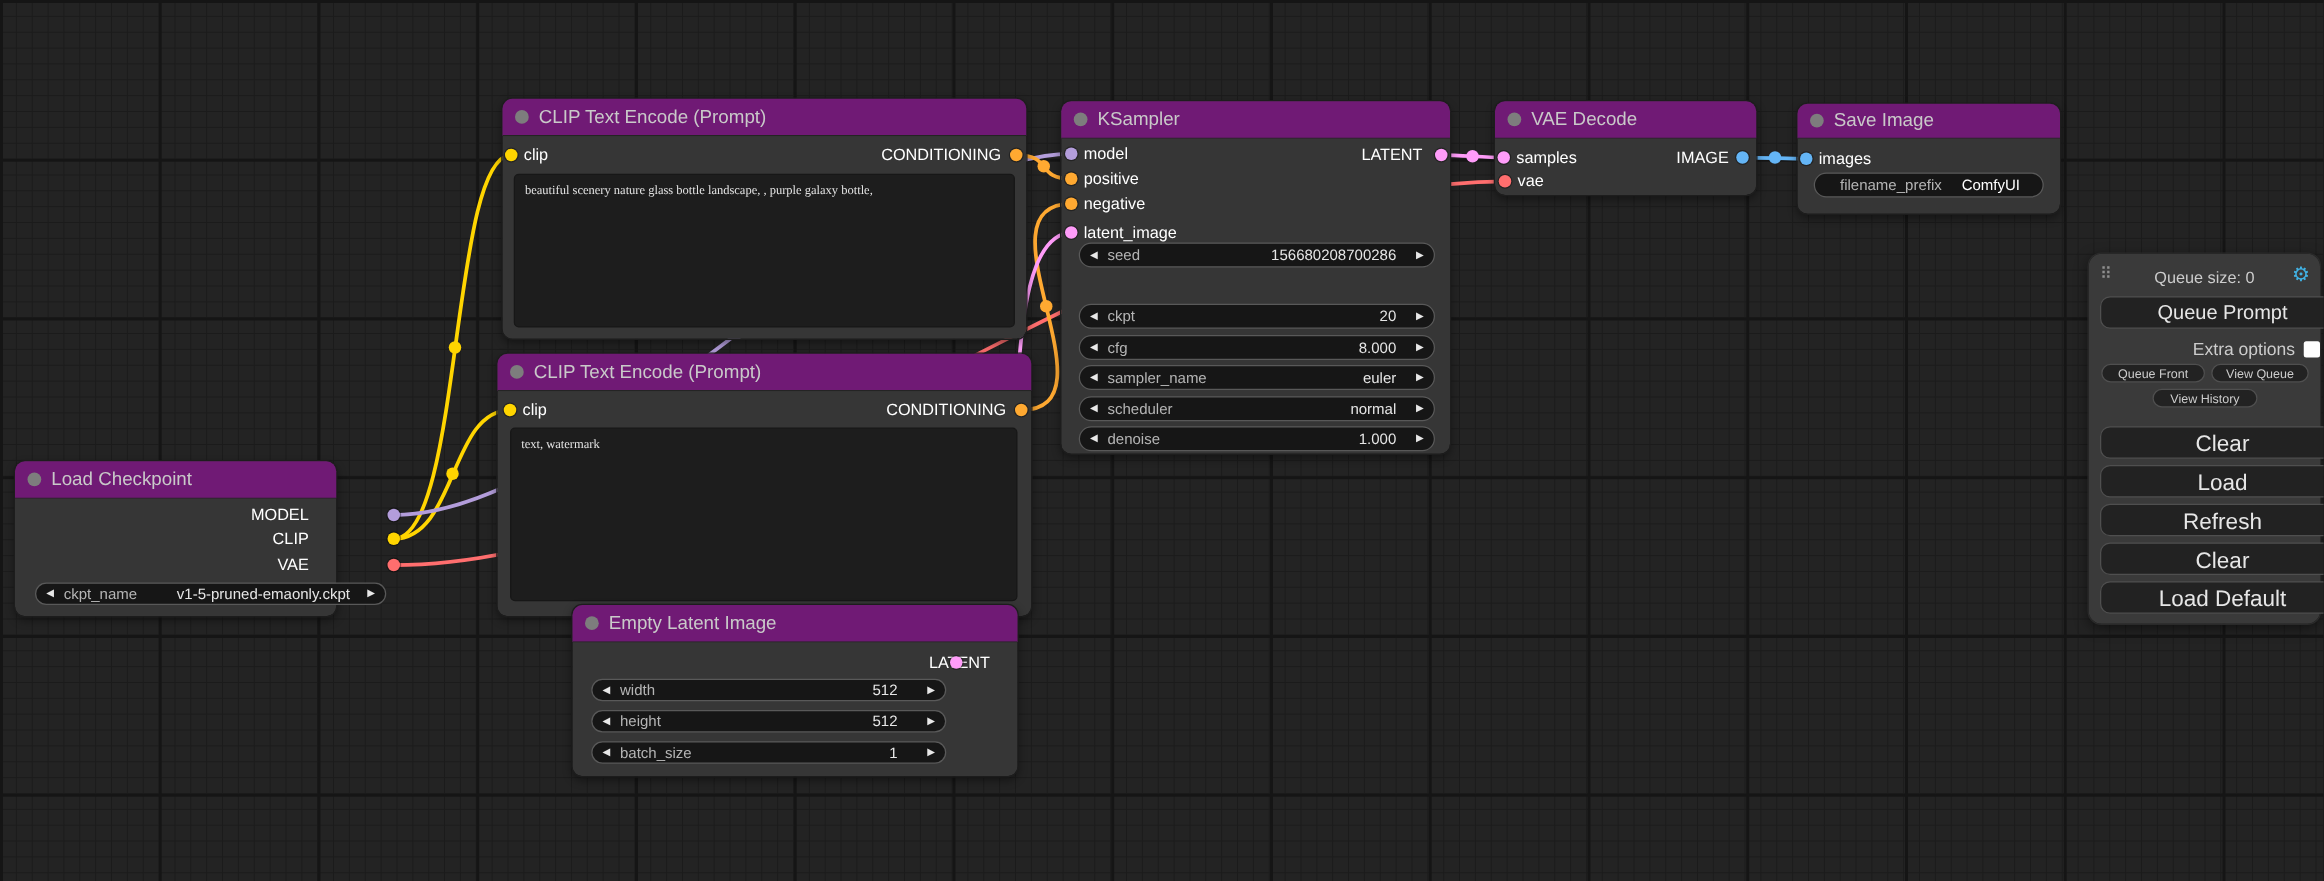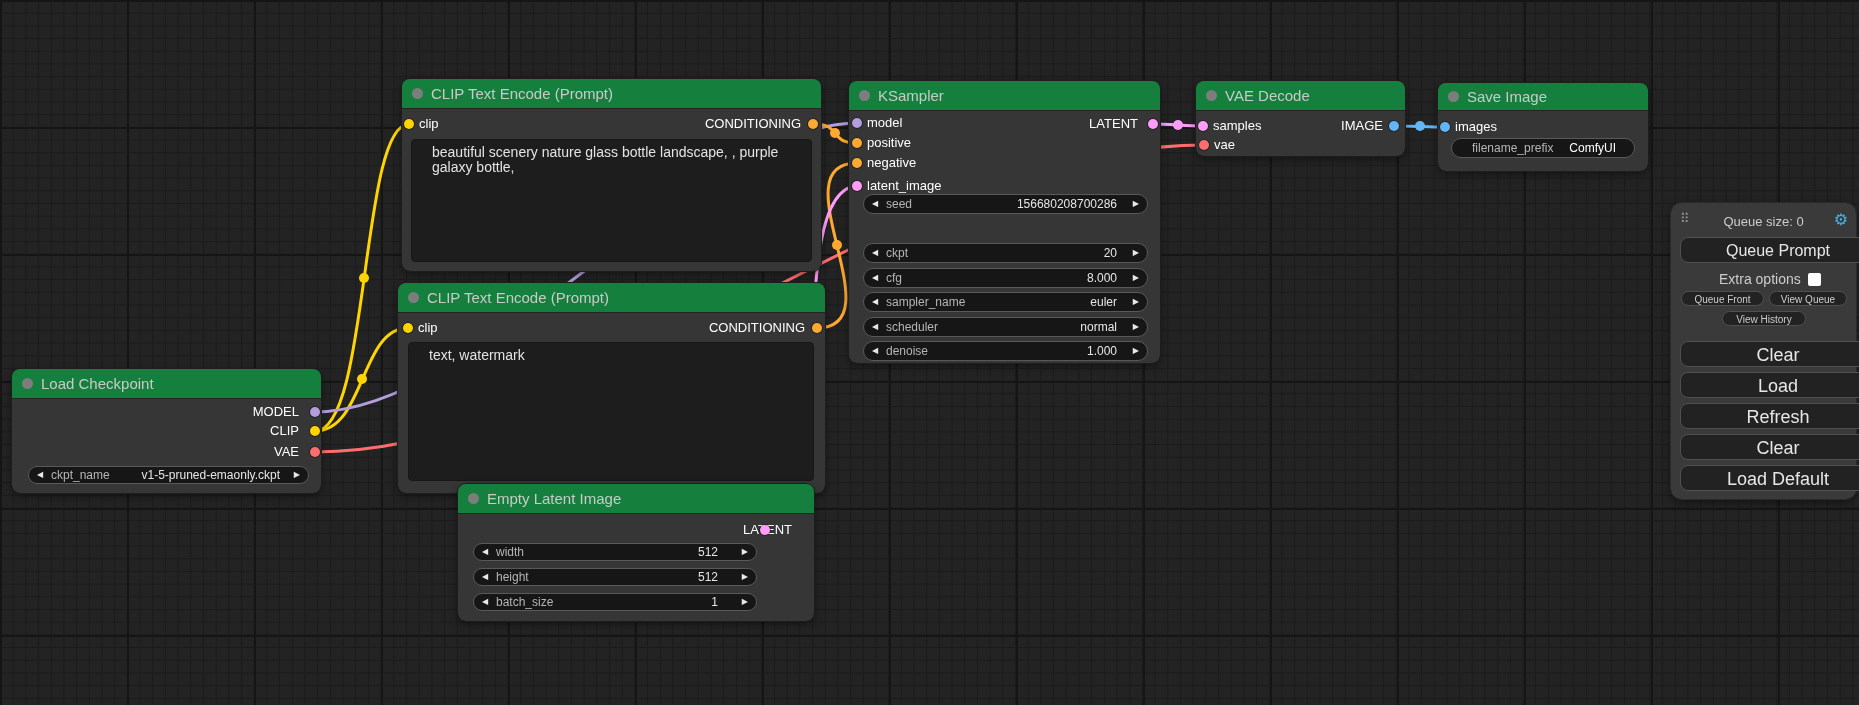--- a/index.html
+++ b/index.html
@@ -13,34 +13,34 @@
       linear-gradient(to bottom,#1b1b1b 1px,transparent 1px);
     background-size:127px 127px,127px 127px,12.7px 12.7px,12.7px 12.7px;
     font-family:"Liberation Sans",sans-serif;
   }
   #wires{position:absolute;left:0;top:0;z-index:1;}
   .node{
     position:absolute;z-index:2;background:#363636;border-radius:8px;
     box-shadow:0 3px 8px rgba(0,0,0,.45);outline:1px solid #1d1d1d;
   }
   .nheader{
-    position:absolute;left:0;top:0;right:0;height:29px;background:#15803d;
+    position:absolute;left:0;top:0;right:0;height:29px;background:#701a75;
     border-radius:8px 8px 0 0;border-bottom:1px solid #242424;
   }
   .tdot{position:absolute;left:10px;top:9px;width:11px;height:11px;border-radius:50%;background:#7d7d7d;}
   .ntitle{position:absolute;left:29px;top:6px;font-size:15px;color:#c9c9c9;white-space:nowrap;}
   .port{position:absolute;width:10px;height:10px;border-radius:50%;box-shadow:0 0 0 1px rgba(0,0,0,.35);}
   .p-model{background:#B39DDB}.p-clip{background:#FFD500}.p-vae{background:#FF6E6E}
   .p-cond{background:#FFA931}.p-latent{background:#FF9CF9}.p-image{background:#64B5F6}
   .slot{position:absolute;font-size:13px;color:#ffffff;line-height:16px;white-space:nowrap;}
   .slot.right{text-align:right;}
   .ta{
     position:absolute;background:#1d1d1d;border-radius:4px;border:1px solid #171717;
-    font-family:Liberation Sans, sans-serif;font-size:14px;line-height:15px;color:#e3e3e3;
-    padding:5px 20px;box-sizing:border-box;white-space:pre-wrap;overflow:hidden;
+    font-family:Liberation Serif, serif;font-size:10px;line-height:15px;color:#e3e3e3;
+    padding:5px 8px;box-sizing:border-box;white-space:pre-wrap;overflow:hidden;
   }
   .pill{
     position:absolute;height:18px;background:#161616;border:1px solid #595959;
     border-radius:10px;font-size:12px;color:#cfcfcf;box-sizing:border-box;
   }
   .pill .arr{position:absolute;top:50%;transform:translateY(-50%);font-size:8px;color:#e8e8e8;line-height:8px;}
   .pill .arr.l{left:8px;} .pill .arr.r{right:8px;}
   .pill .wlbl{position:absolute;left:22px;top:50%;transform:translateY(-50%);color:#b5b5b5;white-space:nowrap;}
   .pill .wval{position:absolute;right:30px;top:50%;transform:translateY(-50%);color:#e6e6e6;white-space:nowrap;}
   .toggle-dot{position:absolute;right:5px;top:50%;transform:translateY(-50%);width:13px;height:13px;border-radius:50%;background:#7f93ad;}
@@ -50,21 +50,21 @@
   }
   .qbtn{
     position:absolute;background:#222222;border:1px solid #4f4f4f;border-radius:8px;
     color:#e6e6e6;text-align:center;box-sizing:border-box;cursor:pointer;
   }
   .qbtn.big{left:9px;width:196px;height:26px;font-size:18px;line-height:24px;}
   .qbtn.small{height:15px;font-size:10px;line-height:13px;border-radius:8px;color:#cccccc;}
   .qtitle{position:absolute;left:0;right:0;top:11px;text-align:center;font-size:13px;color:#cccccc;}
   .drag-dots{position:absolute;left:9px;top:8px;font-size:13px;color:#8f8f8f;}
   .gear{position:absolute;right:8px;top:7px;font-size:16px;color:#41b2e4;}
-  .xopts{position:absolute;left:0;right:0;top:68px;text-align:left;font-size:14px;color:#cccccc;margin-left:48px;}
+  .xopts{position:absolute;left:0;right:0;top:68px;text-align:right;font-size:14px;color:#cccccc;margin-left:48px;}
   .checkbox{display:inline-block;width:13px;height:13px;background:#ffffff;border-radius:2px;vertical-align:-2px;margin-left:7px;}
 </style>
 </head>
 <body>
 
 <div id="canvas">
 
   <svg id="wires" width="1859" height="705">
 
     <path d="M315,431 C370,431 360,124 409,124" stroke="#FFD500" stroke-width="3" fill="none" stroke-linecap="round"></path>
@@ -89,21 +89,21 @@
     <circle cx="362" cy="379" r="5" fill="#FFD500"></circle>
     <circle cx="589" cy="267" r="5" fill="#B39DDB"></circle>
     <circle cx="753" cy="299" r="5" fill="#FF6E6E"></circle>
     <circle cx="835" cy="133" r="5" fill="#FFA931"></circle>
     <circle cx="837" cy="245" r="5" fill="#FFA931"></circle>
     <circle cx="812" cy="366" r="5" fill="#FF9CF9"></circle>
     <circle cx="1178" cy="125" r="5" fill="#FF9CF9"></circle>
     <circle cx="1420" cy="126" r="5" fill="#64B5F6"></circle>
   </svg>
 
-  <div class="node" style="left:12px;top:369px;width:309px;height:124px">
+  <div class="node" style="left:12px;top:369px;width:257px;height:124px">
     <div class="nheader">
       <span class="tdot"></span>
       <span class="ntitle">Load Checkpoint</span>
     </div>
     <span class="slot right" style="right:22px;top:35px">MODEL</span>
     <span class="slot right" style="right:22px;top:54px">CLIP</span>
     <span class="slot right" style="right:22px;top:75px">VAE</span>
     <span class="port p-model" style="left:298px;top:38px"></span>
     <span class="port p-clip" style="left:298px;top:57px"></span>
     <span class="port p-vae" style="left:298px;top:78px"></span>

